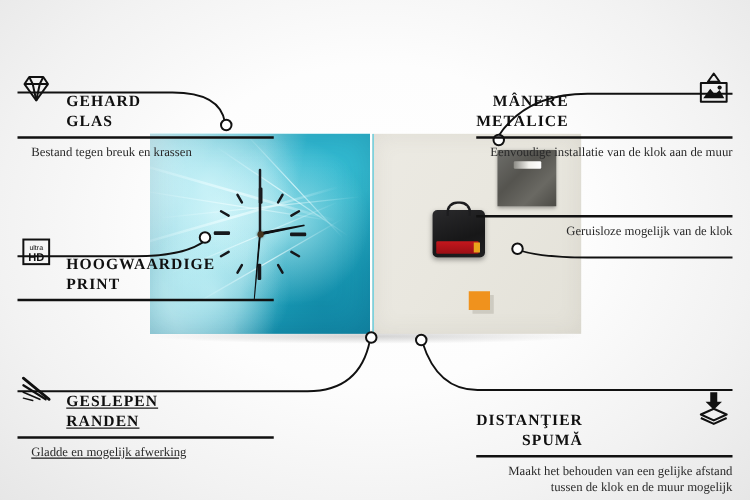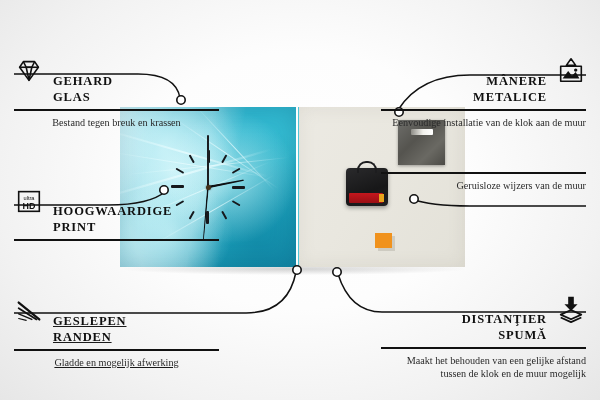--- a/index.html
+++ b/index.html
@@ -96,38 +96,38 @@
   #product-shadow {
     position:absolute; left:124px; top:263px; width:340px; height:12px;
     background:radial-gradient(ellipse at center, rgba(110,110,110,.30) 0%, rgba(110,110,110,0) 72%);
   }
 
   
   .callout { position:absolute; width:205px; }
   .callout.left  { text-align:left; }
   .callout.right { text-align:right; }
   .cal-head { display:flex; align-items:center; gap:9px; min-height:40px; }
-  .callout.right .cal-head { flex-direction:row-reverse; }
+  .callout.right .cal-head { flex-direction:row-reverse;justify-content:space-between; }
   .cal-title {
     font-size:12.5px; font-weight:700; letter-spacing:.85px;
     line-height:1.28; text-transform:uppercase; color:#101010;margin-top:37px;
   }
   .cal-rule { height:1.6px; background:#111; margin:4px 0 5px; width:100%; }
   .cal-sub { font-size:10.2px; line-height:1.36; color:#2a2a2a; }
   .cal-icon { width:30px; height:30px; flex:0 0 30px; }
   .cal-icon svg { width:100%; height:100%; display:block; }
 
   #c-gehard      { left:14px;  top:36px;  }
   #c-print       { left:14px;  top:166px; }
   #c-randen      { left:14px;  top:276px;text-decoration:underline; }
   #c-manere      { right:14px; top:36px;  }
   #c-mecanism    { right:14px; top:168px; }
-  #c-distantier  { right:14px; top:274px; }
-
-  #c-gehard .cal-sub, #c-print .cal-sub, #c-randen .cal-sub { text-align:center; }
+  #c-distantier  { right:14px; top:291px; }
+
+  #c-gehard .cal-sub, #c-print .cal-sub, #c-randen .cal-sub { text-align:left;margin-left:11px; }
   #c-manere .cal-sub, #c-mecanism .cal-sub, #c-distantier .cal-sub { text-align:right; }
 
   #connectors { position:absolute; inset:0; width:600px; height:400px; pointer-events:none; }
 </style>
 </head>
 <body>
 
 <div id="product-shadow"></div>
 
 <div id="product">
@@ -299,21 +299,21 @@
     <span class="cal-title">
       <span>MÂNERE</span><br><span>METALICE</span>
     </span>
   </div>
   <div class="cal-rule"></div>
   <div class="cal-sub">Eenvoudige installatie van de klok aan de muur</div>
 </div>
 
 <div class="callout right" id="c-mecanism">
   <div class="cal-rule"></div>
-  <div class="cal-sub">Geruisloze wijzers van de muur</div>
+  <div class="cal-sub">Geruisloze mogelijk van de klok</div>
 </div>
 
 <div class="callout right" id="c-distantier">
   <div class="cal-head">
     <span class="cal-icon">
       <svg viewBox="0 0 32 32">
           <g fill="none" stroke="#111" stroke-width="1.8" stroke-linejoin="round">
         <path d="M13 3 h6 v8 h4 l-7 7 -7-7 h4 z" fill="#111" stroke="none"></path>
         <path d="M16 17 L27 22 L16 27 L5 22 Z"></path>
         <path d="M5 25 L16 30 L27 25"></path>

